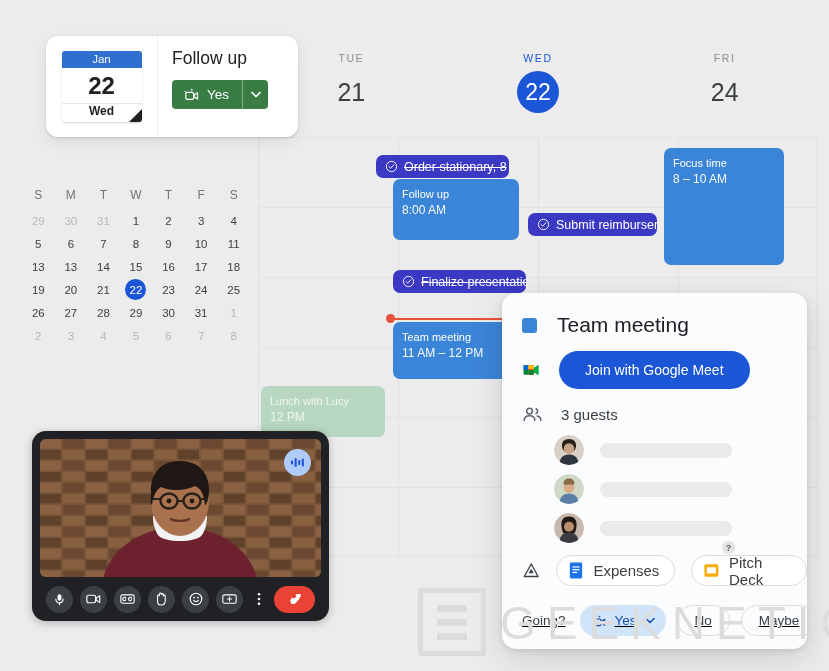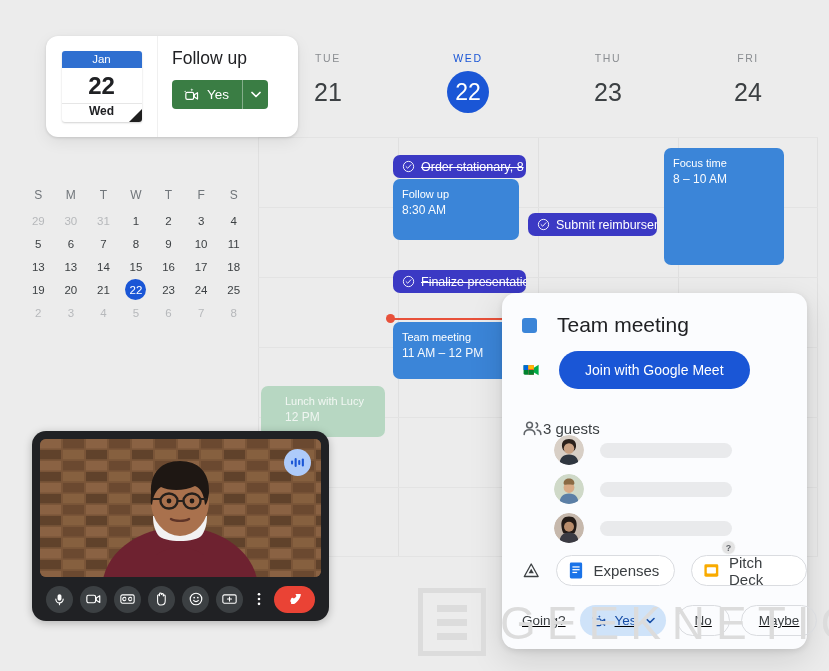--- a/index.html
+++ b/index.html
@@ -47,21 +47,21 @@
   .vline { position: absolute; top: 0; bottom: 0; width: 1px; background: #e0e0e0; }
   .hline { position: absolute; left: 0; right: 0; height: 1px; background: #e3e3e3; }
 
   
   .ev { position: absolute; border-radius: 7px; padding: 7px 9px 0 9px;
         color: #fff; overflow: hidden; }
   .ev .t1 { font-size: 11px; font-weight: 500; line-height: 16px; white-space: nowrap; }
   .ev .t2 { font-size: 12px; font-weight: 400; line-height: 16px; opacity: .96; white-space: nowrap; }
   .ev.blue { background: #3b85d8; }
   .ev.green { background: #b7d7c2; }
-  .ev.green .t1, .ev.green .t2 { color: #f2f7f3; margin-left: 15px; }
+  .ev.green .t1, .ev.green .t2 { color: #f2f7f3; }
 
   .task { position: absolute; border-radius: 7px; background: #3b39c4;
           color: #fff; display: flex; align-items: center; gap: 6px;
           padding: 0 9px; height: 23px; overflow: hidden; }
   .task .lbl { font-size: 12.5px; font-weight: 500; white-space: nowrap; }
   .task.done .lbl { text-decoration: line-through; }
   .check { width: 13px; height: 13px; flex: 0 0 13px; }
 
   .nowline { position: absolute; height: 2px; background: #e8513a; }
   .nowdot { position: absolute; width: 9px; height: 9px; border-radius: 50%;
@@ -95,21 +95,21 @@
   .popup { position: absolute; left: 502px; top: 293px; width: 305px; height: 356px;
            background: #fbfcfe; border-radius: 14px;
            box-shadow: 0 2px 6px rgba(0,0,0,.10), 0 10px 34px rgba(0,0,0,.13); }
   .pop-title { position: absolute; left: 20px; top: 20px; display: flex; align-items: center; gap: 20px; }
   .evsquare { width: 15px; height: 15px; border-radius: 3px; background: #3b85d8; }
   .pop-title h2 { font-size: 21px; font-weight: 400; color: #202124; }
   .meetrow { position: absolute; left: 20px; top: 58px; display: flex; align-items: center; gap: 18px; }
   .meetbtn { background: #1a56d6; color: #fff; border: none; border-radius: 19px;
              height: 38px; padding: 0 26px; font-size: 14px; font-weight: 500;
              font-family: inherit; cursor: pointer; text-align: center; }
-  .guestsrow { position: absolute; left: 20px; top: 127px; display: flex; align-items: flex-start; }
+  .guestsrow { position: absolute; left: 20px; top: 113px; display: flex; align-items: flex-start; gap: 18px; }
   .guestsrow .gtxt { font-size: 15px; color: #3c4043; }
   .glist { position: absolute; left: 52px; top: 142px; }
   .grow { display: flex; align-items: center; gap: 16px; margin-bottom: 9px; }
   .gav { position: relative; width: 30px; height: 30px; border-radius: 50%; overflow: hidden; }
   .gbadge { position: absolute; right: -4px; bottom: -3px; width: 15px; height: 15px;
             border-radius: 50%; display: flex; align-items: center; justify-content: center;
             border: 1.5px solid #fbfcfe; font-size: 9px; font-weight: 700; }
   .gbadge.yes { background: #b9e3c3; color: #1d5b2a; }
   .gbadge.unk { background: #e3e3e3; color: #5f6368; }
   .gbar { width: 132px; height: 15px; border-radius: 8px; background: #e9eaec; }
@@ -156,24 +156,20 @@
 <div class="week-head">
   <div class="dayhead">
     <div class="dow">TUE</div>
     <div class="dnum">21</div>
   </div>
   <div class="dayhead active">
     <div class="dow">WED</div>
     <div class="dnum">22</div>
   </div>
   <div class="dayhead">
-    <div class="dow">THU</div>
-    <div class="dnum">23</div>
-  </div>
-  <div class="dayhead">
     <div class="dow">FRI</div>
     <div class="dnum">24</div>
   </div>
 </div>
 
 <div class="grid">
   <div class="vline" style="left:0"></div>
   <div class="vline" style="left:140px"></div>
   <div class="vline" style="left:280px"></div>
   <div class="vline" style="left:420px"></div>
@@ -183,31 +179,31 @@
   <div class="hline" style="top:140px"></div>
   <div class="hline" style="top:210px"></div>
   <div class="hline" style="top:280px"></div>
   <div class="hline" style="top:350px"></div>
   <div class="hline" style="top:419px"></div>
 </div>
 
 <div class="nowline" style="left:392px; top:318px; width:240px;"></div>
 <div class="nowdot" style="left:386px; top:314px;"></div>
 
-<div class="task done" style="left:393px; top:155px; width:133px;">
+<div class="task done" style="left:376px; top:155px; width:133px;">
   <svg class="check" viewBox="0 0 24 24">
     <circle cx="12" cy="12" r="9.5" fill="none" stroke="#fff" stroke-width="1.7"></circle>
     <path d="M7.5 12.2l3 3 6-6.5" fill="none" stroke="#fff" stroke-width="1.7" stroke-linecap="round" stroke-linejoin="round"></path>
   </svg>
   <span class="lbl">Order stationary, 8</span>
 </div>
 
 <div class="ev blue" style="left:393px; top:179px; width:126px; height:61px;">
   <div class="t1">Follow up</div>
-  <div class="t2">8:30 AM</div>
+  <div class="t2">8:00 AM</div>
 </div>
 
 <div class="task done" style="left:393px; top:270px; width:133px;">
   <svg class="check" viewBox="0 0 24 24">
     <circle cx="12" cy="12" r="9.5" fill="none" stroke="#fff" stroke-width="1.7"></circle>
     <path d="M7.5 12.2l3 3 6-6.5" fill="none" stroke="#fff" stroke-width="1.7" stroke-linecap="round" stroke-linejoin="round"></path>
   </svg>
   <span class="lbl">Finalize presentatio</span>
 </div>
 
@@ -278,20 +274,29 @@
         <tr>
           <td>19</td>
           <td>20</td>
           <td>21</td>
           <td class="today"><span>22</span></td>
           <td>23</td>
           <td>24</td>
           <td>25</td>
         </tr>
         <tr>
+          <td>26</td>
+          <td>27</td>
+          <td>28</td>
+          <td>29</td>
+          <td>30</td>
+          <td>31</td>
+          <td class="dim">1</td>
+        </tr>
+        <tr>
           <td class="dim">2</td>
           <td class="dim">3</td>
           <td class="dim">4</td>
           <td class="dim">5</td>
           <td class="dim">6</td>
           <td class="dim">7</td>
           <td class="dim">8</td>
         </tr>
       </tbody>
   </table>

